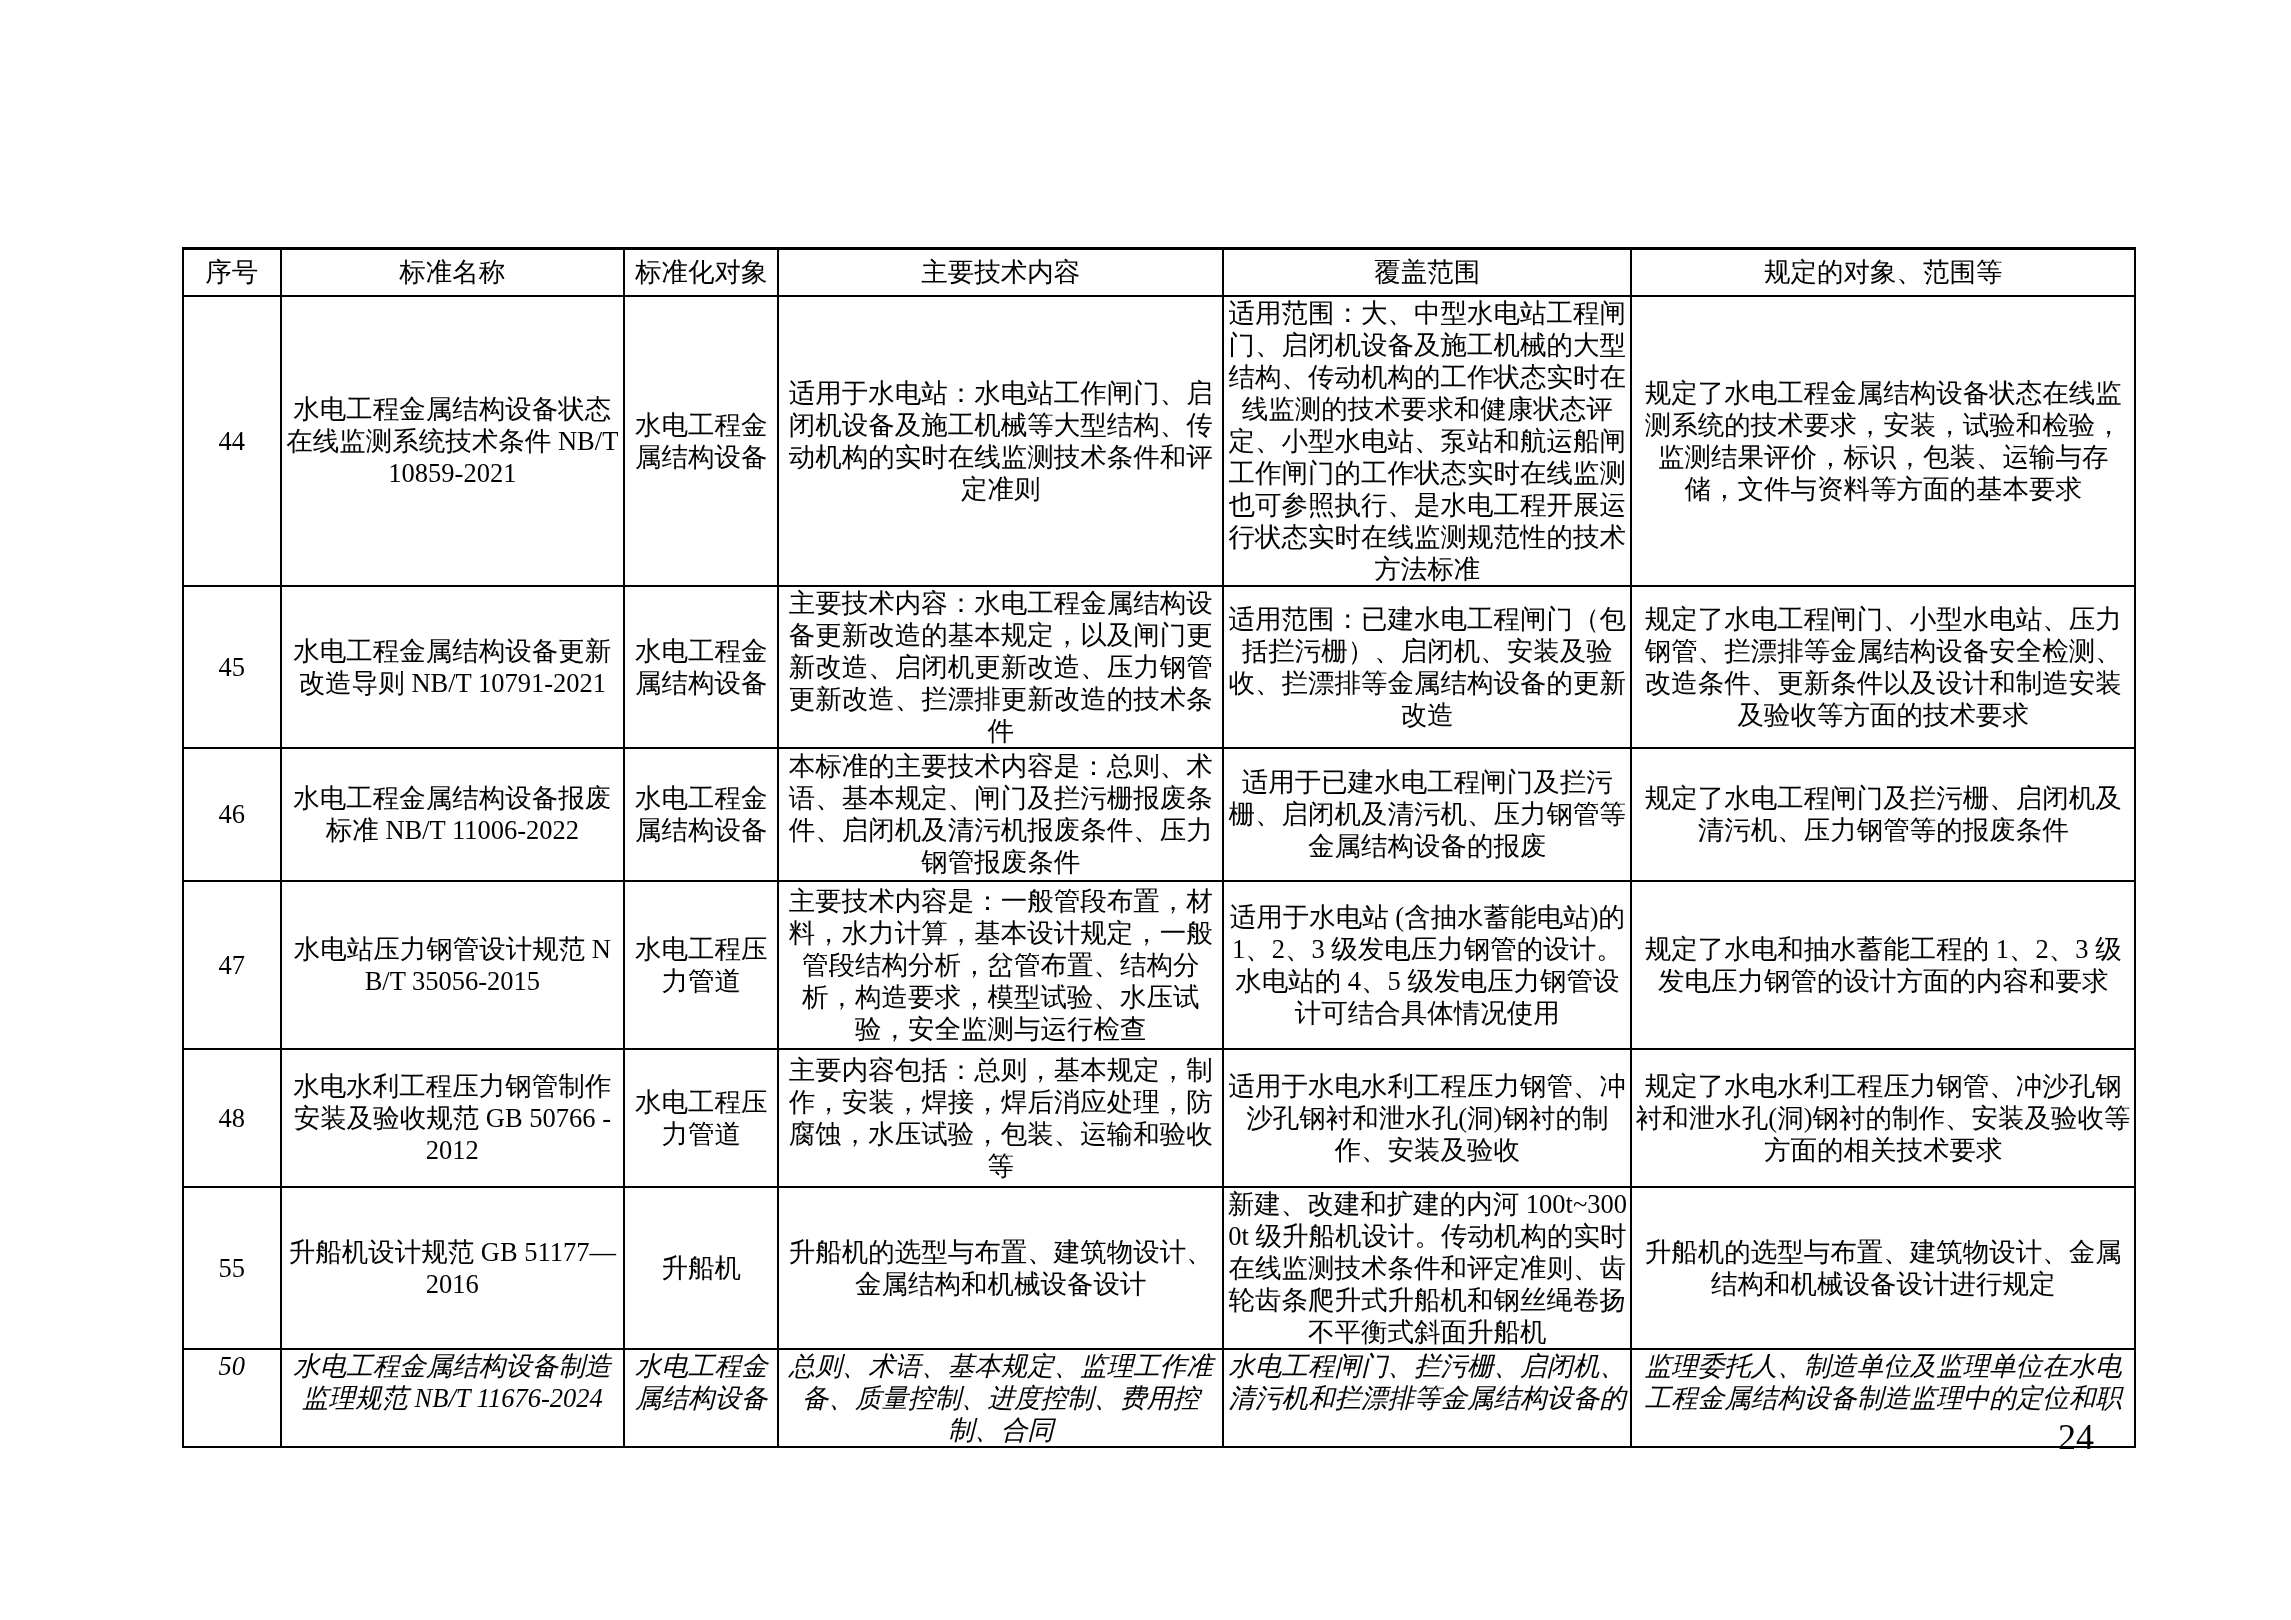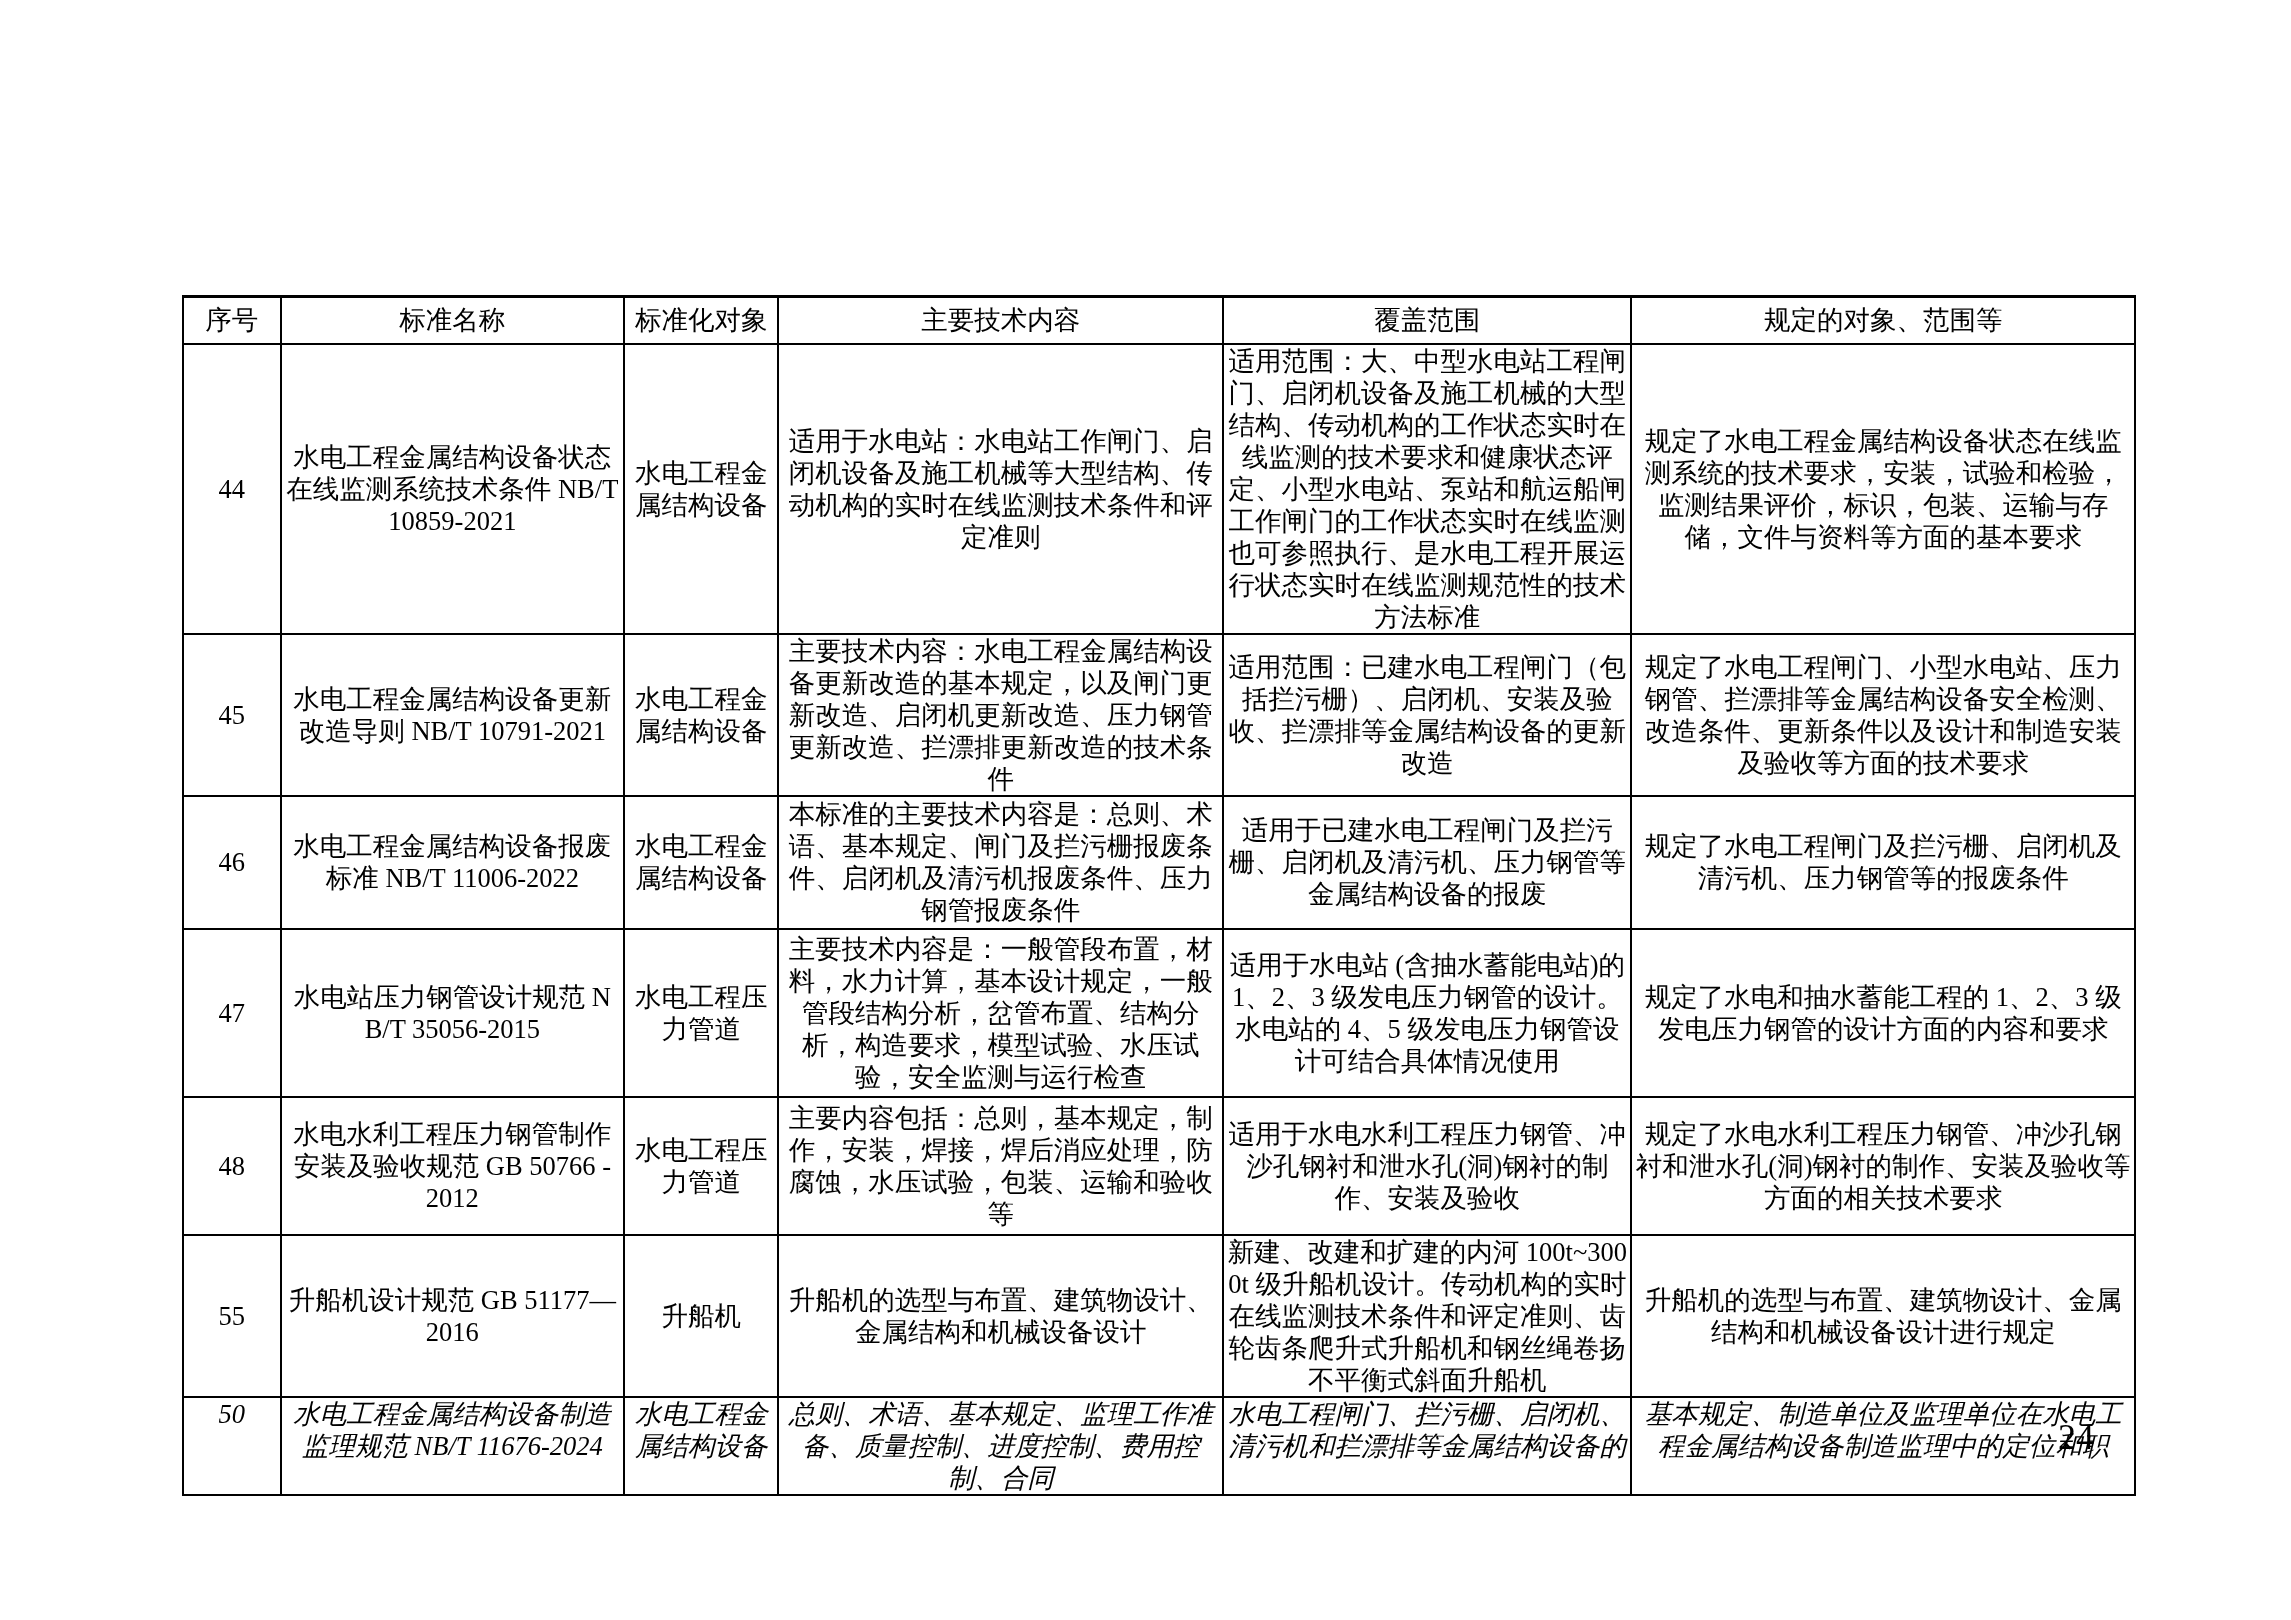--- a/index.html
+++ b/index.html
@@ -11,21 +11,20 @@
     color:#000;
   }
   .doc-table{
     position:absolute;
     left:182px;top:247px;
     width:1954px;
     border-collapse:collapse;
     table-layout:fixed;
     border:2.9px solid #000;
     border-top:3.9px solid #000;
-    margin-top:48px;
   }
   .doc-table td,.doc-table th{
     border:2px solid #000;
     font-weight:normal;
     font-size:26.5px;
     line-height:32px;
     text-align:center;
     vertical-align:middle;
     padding:0 2.9px;
     overflow:hidden;
@@ -121,19 +120,19 @@
       <td>新建、改建和扩建的内河 100t~3000t 级升船机设计。传动机构的实时在线监测技术条件和评定准则、齿轮齿条爬升式升船机和钢丝绳卷扬不平衡式斜面升船机</td>
       <td>升船机的选型与布置、建筑物设计、金属结构和机械设备设计进行规定</td>
     </tr>
 
     <tr class="r50">
       <td>50</td>
       <td>水电工程金属结构设备制造监理规范 NB/T 11676-2024</td>
       <td>水电工程金属结构设备</td>
       <td>总则、术语、基本规定、监理工作准备、质量控制、进度控制、费用控制、合同</td>
       <td>水电工程闸门、拦污栅、启闭机、清污机和拦漂排等金属结构设备的</td>
-      <td>基本规定、制造单位及监理单位在水电工程金属结构设备制造监理中的定位和职</td>
+      <td>监理委托人、制造单位及监理单位在水电工程金属结构设备制造监理中的定位和职</td>
     </tr>
   </tbody>
 </table>
 
 <div class="page-num">24</div>
 
 
 </body></html>

